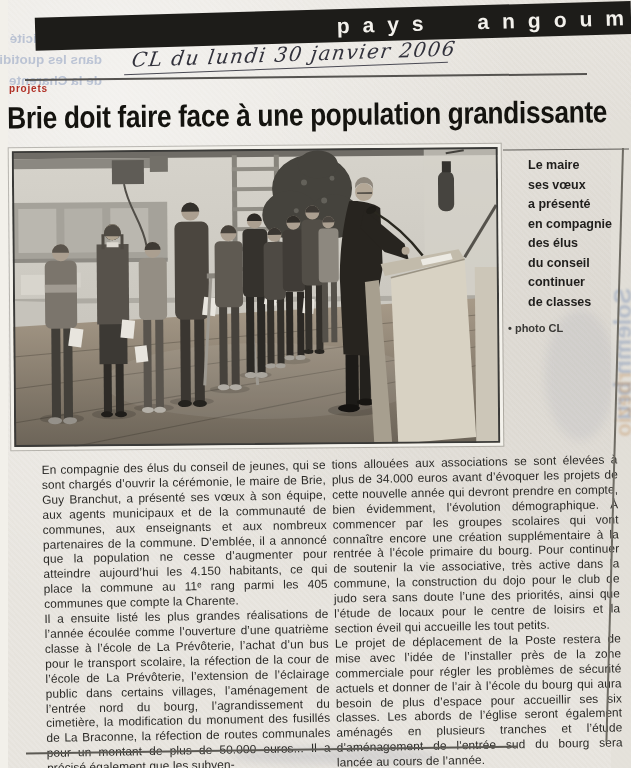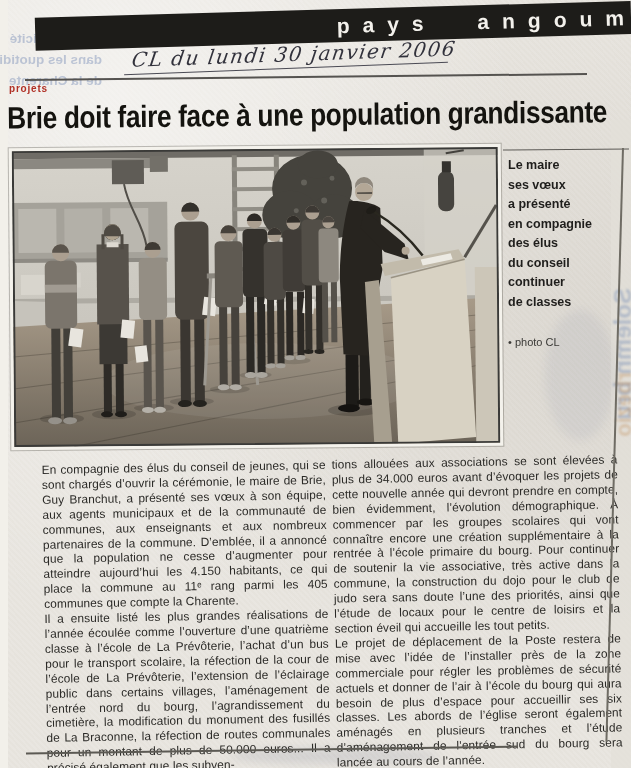--- a/index.html
+++ b/index.html
@@ -54,22 +54,22 @@
 
   
   .photo{
     position:absolute;left:10px;top:146px;width:492px;height:302px;background:#f4f2ec;
     padding:3px;transform:rotate(-.5deg);box-shadow:0 0 0 1px rgba(80,78,70,.35);
   }
   .photo svg{display:block;}
 
   
   .caption{position:absolute;left:508px;top:156px;width:112px;color:#1f1e1c;}
-  .caption .cap-line{font-size:12.5px;font-weight:bold;line-height:19.5px;}
-  .caption .credit{margin-top:24px;font-size:11px;font-weight:normal;color:#3a3936;}
+  .caption .cap-line{font-size:12.5px;font-weight:bold;line-height:19.5px;margin-left:20px;}
+  .caption .credit{margin-top:10px;font-size:11px;font-weight:bold;color:#3a3936;}
 
   
   .article{position:absolute;left:0;top:458px;width:631px;transform:rotate(-1.05deg);transform-origin:315px 140px;}
   .col{position:absolute;top:0;text-align:justify;font-size:11.9px;line-height:14.9px;color:#2b2a27;letter-spacing:.1px;}
   .col p{margin:0;}
   .col-1{left:44px;width:284px;}
   .col-2{left:334px;width:286px;}
 
   
   .ghost-tl{

